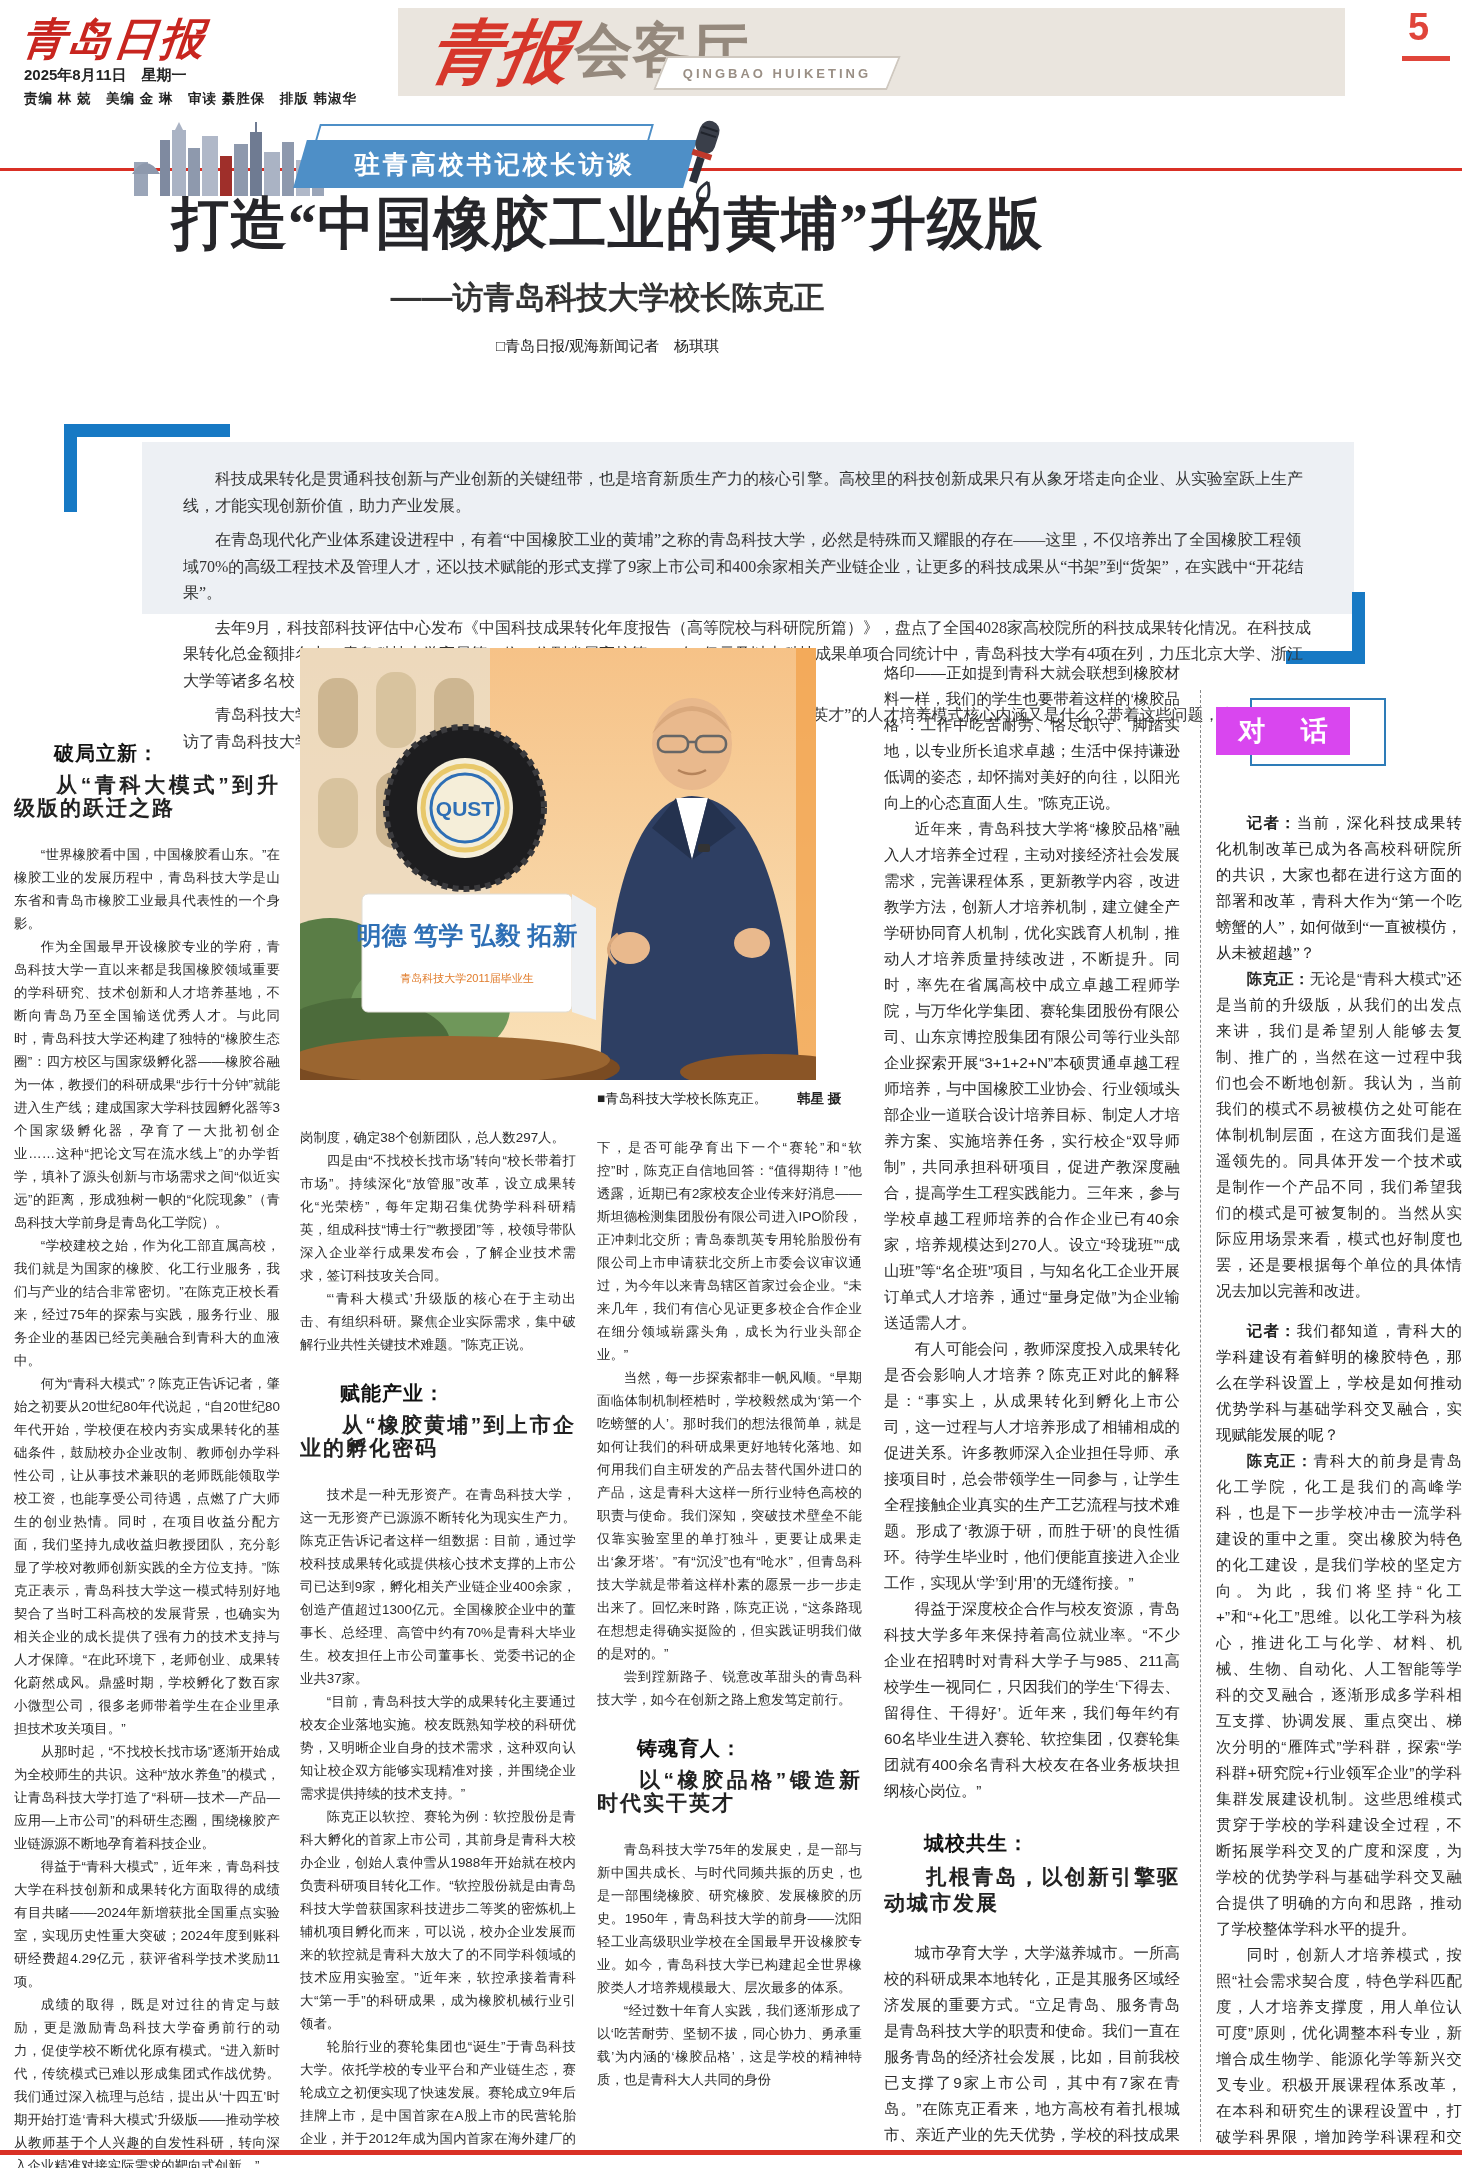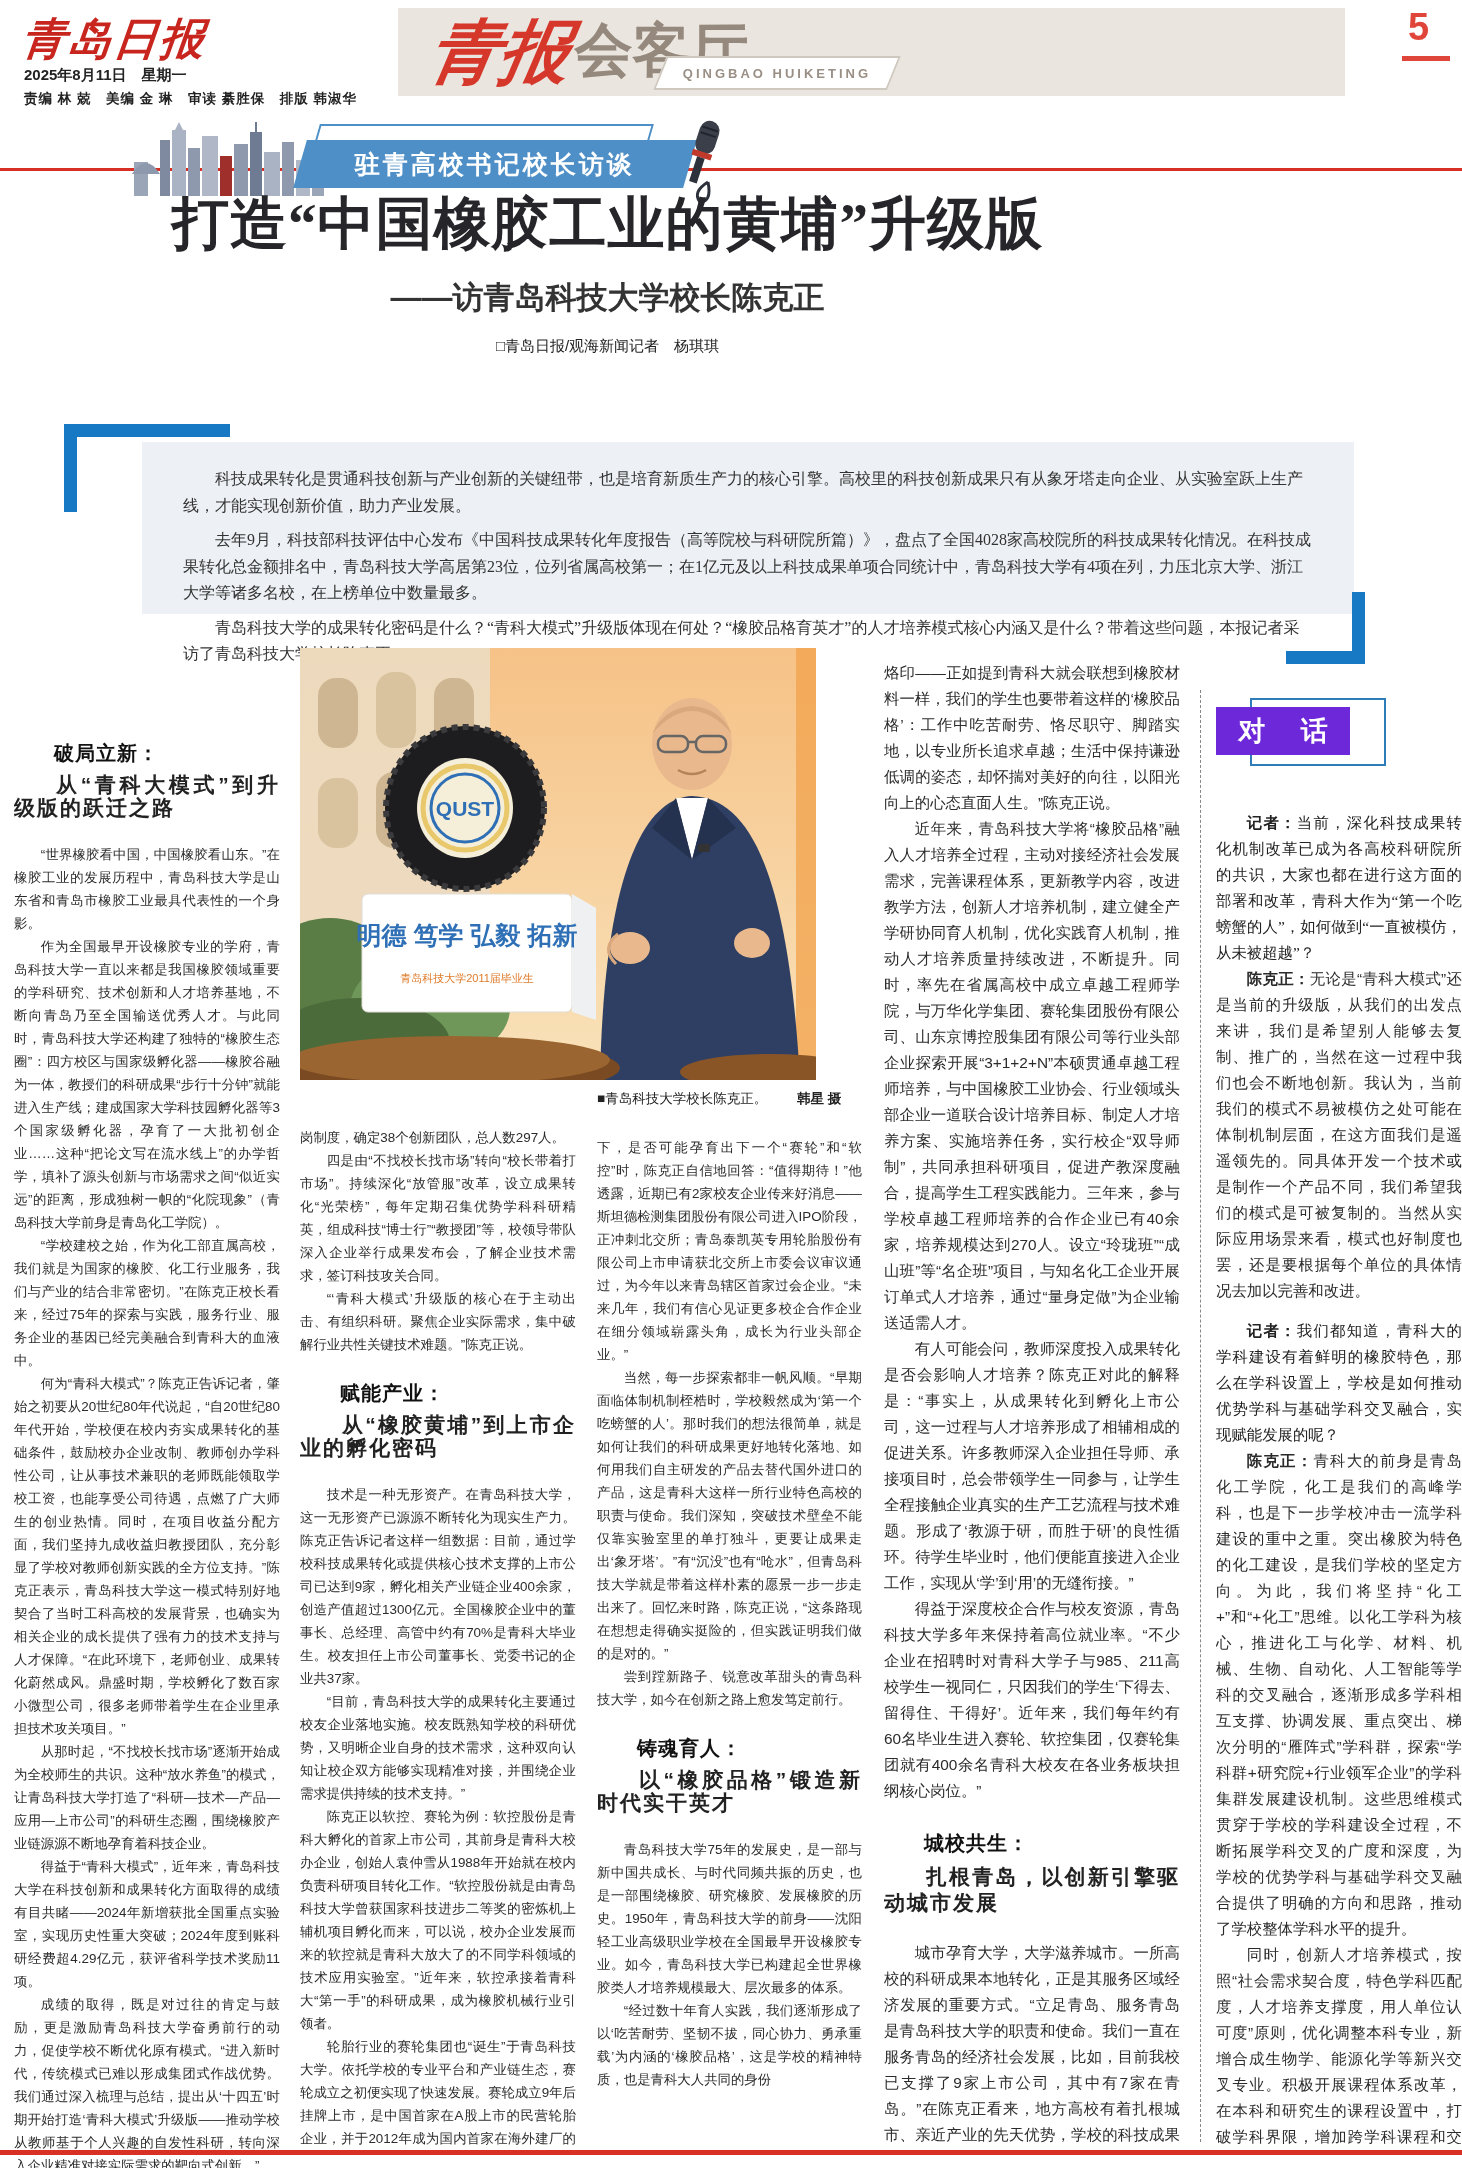--- a/index.html
+++ b/index.html
@@ -55,21 +55,21 @@
   .sec-head .sh1{display:block;font-size:20px;font-weight:900;color:#111;text-indent:2em;letter-spacing:1px;}
   .sec-head .sh2{display:block;font-size:21px;font-weight:700;color:#222;letter-spacing:2px;margin-top:8px;text-indent:2em;}
   
   #photo{position:absolute;left:300px;top:648px;width:516px;height:432px;overflow:hidden;}
   #photo-caption{position:absolute;left:597px;top:1090px;width:265px;font-size:13.5px;color:#222;}
   #photo-caption b{font-weight:bold;}
   
   #dlg-divider{position:absolute;left:1200px;top:690px;height:1452px;border-left:1px dashed #888;}
   #dlg-box{position:absolute;left:1216px;top:698px;width:170px;height:72px;}
   #dlg-outline{position:absolute;left:34px;top:0;width:132px;height:64px;border:2px solid #2e7cb8;background:#fff;}
-  #dlg-fill{position:absolute;left:0;top:9px;width:134px;height:48px;background:#6d28d9;
+  #dlg-fill{position:absolute;left:0;top:9px;width:134px;height:48px;background:#d946ef;
      display:flex;align-items:center;justify-content:center;}
   #dlg-fill span{color:#fff;font-size:27px;font-weight:bold;letter-spacing:14px;text-indent:14px;}
   #dialog-col{left:1216px;top:796px;width:246px;height:1348px;}
   .dlg-q{font-family:"Liberation Serif","DejaVu Serif",serif;color:#222;text-indent:2em;margin-top:14px !important;}
   .dlg-q b,.dlg-a b{font-weight:900;}
   .dlg-a{text-indent:2em;}
   
   #col1{left:14px;top:716px;width:266px;height:1452px;}
   #col2{left:300px;top:1126px;width:276px;height:1020px;}
   #col3{left:597px;top:1136px;width:265px;height:1010px;}
@@ -137,20 +137,21 @@
   </div>
 
   <div id="intro-box"></div>
   <div class="corner" style="left:64px;top:424px;width:166px;height:13px;"></div>
   <div class="corner" style="left:64px;top:424px;width:13px;height:88px;"></div>
 
   <div class="corner" style="left:1352px;top:592px;width:13px;height:72px;"></div>
   <div class="corner" style="left:1286px;top:651px;width:79px;height:13px;"></div>
   <div id="intro-text">
       <p class="para">科技成果转化是贯通科技创新与产业创新的关键纽带，也是培育新质生产力的核心引擎。高校里的科技创新成果只有从象牙塔走向企业、从实验室跃上生产线，才能实现创新价值，助力产业发展。</p>
+      <p class="para">在青岛现代化产业体系建设进程中，有着“中国橡胶工业的黄埔”之称的青岛科技大学，必然是特殊而又耀眼的存在——这里，不仅培养出了全国橡胶工程领域70%的高级工程技术及管理人才，还以技术赋能的形式支撑了9家上市公司和400余家相关产业链企业，让更多的科技成果从“书架”到“货架”，在实践中“开花结果”。</p>
       <p class="para">去年9月，科技部科技评估中心发布《中国科技成果转化年度报告（高等院校与科研院所篇）》，盘点了全国4028家高校院所的科技成果转化情况。在科技成果转化总金额排名中，青岛科技大学高居第23位，位列省属高校第一；在1亿元及以上科技成果单项合同统计中，青岛科技大学有4项在列，力压北京大学、浙江大学等诸多名校，在上榜单位中数量最多。</p>
       <p class="para">青岛科技大学的成果转化密码是什么？“青科大模式”升级版体现在何处？“橡胶品格育英才”的人才培养模式核心内涵又是什么？带着这些问题，本报记者采访了青岛科技大学校长陈克正。</p>
     </div>
 
   <div id="photo">
     <svg width="560" height="432" viewBox="0 0 560 432">
       <defs>
         <linearGradient id="bg" x1="0" y1="0" x2="0" y2="1">
           <stop offset="0" stop-color="#f6c287"></stop>
             <stop offset="1" stop-color="#f9e2ba"></stop>

